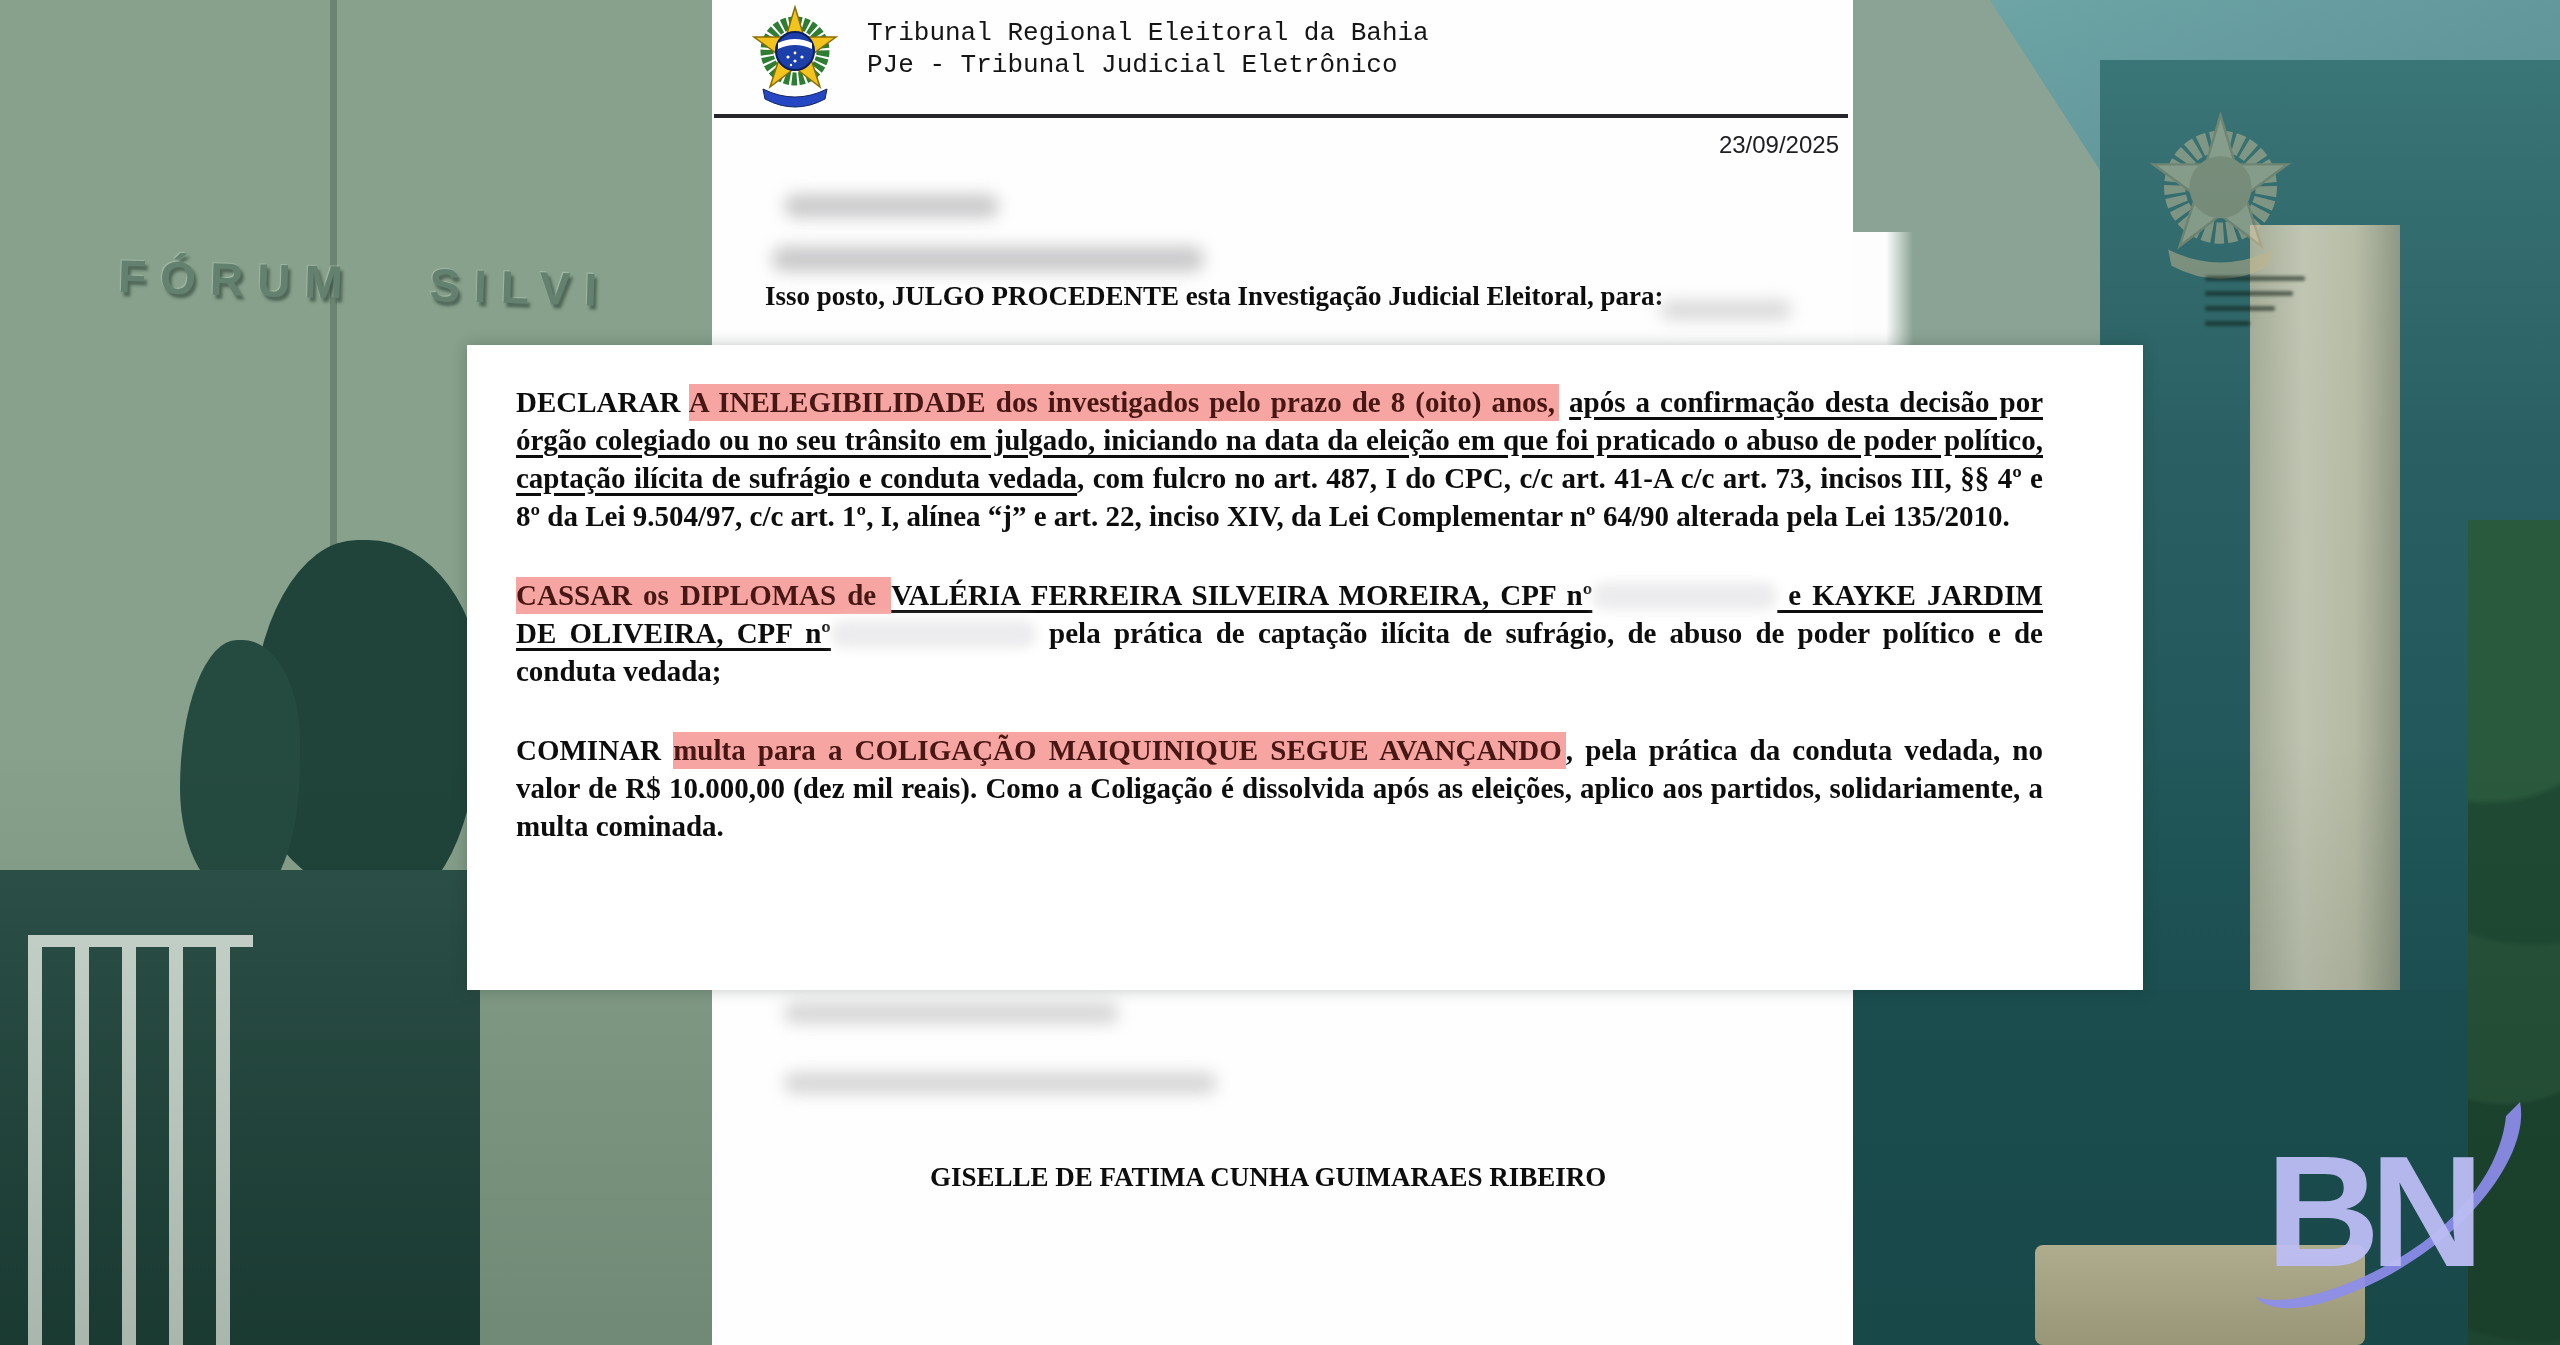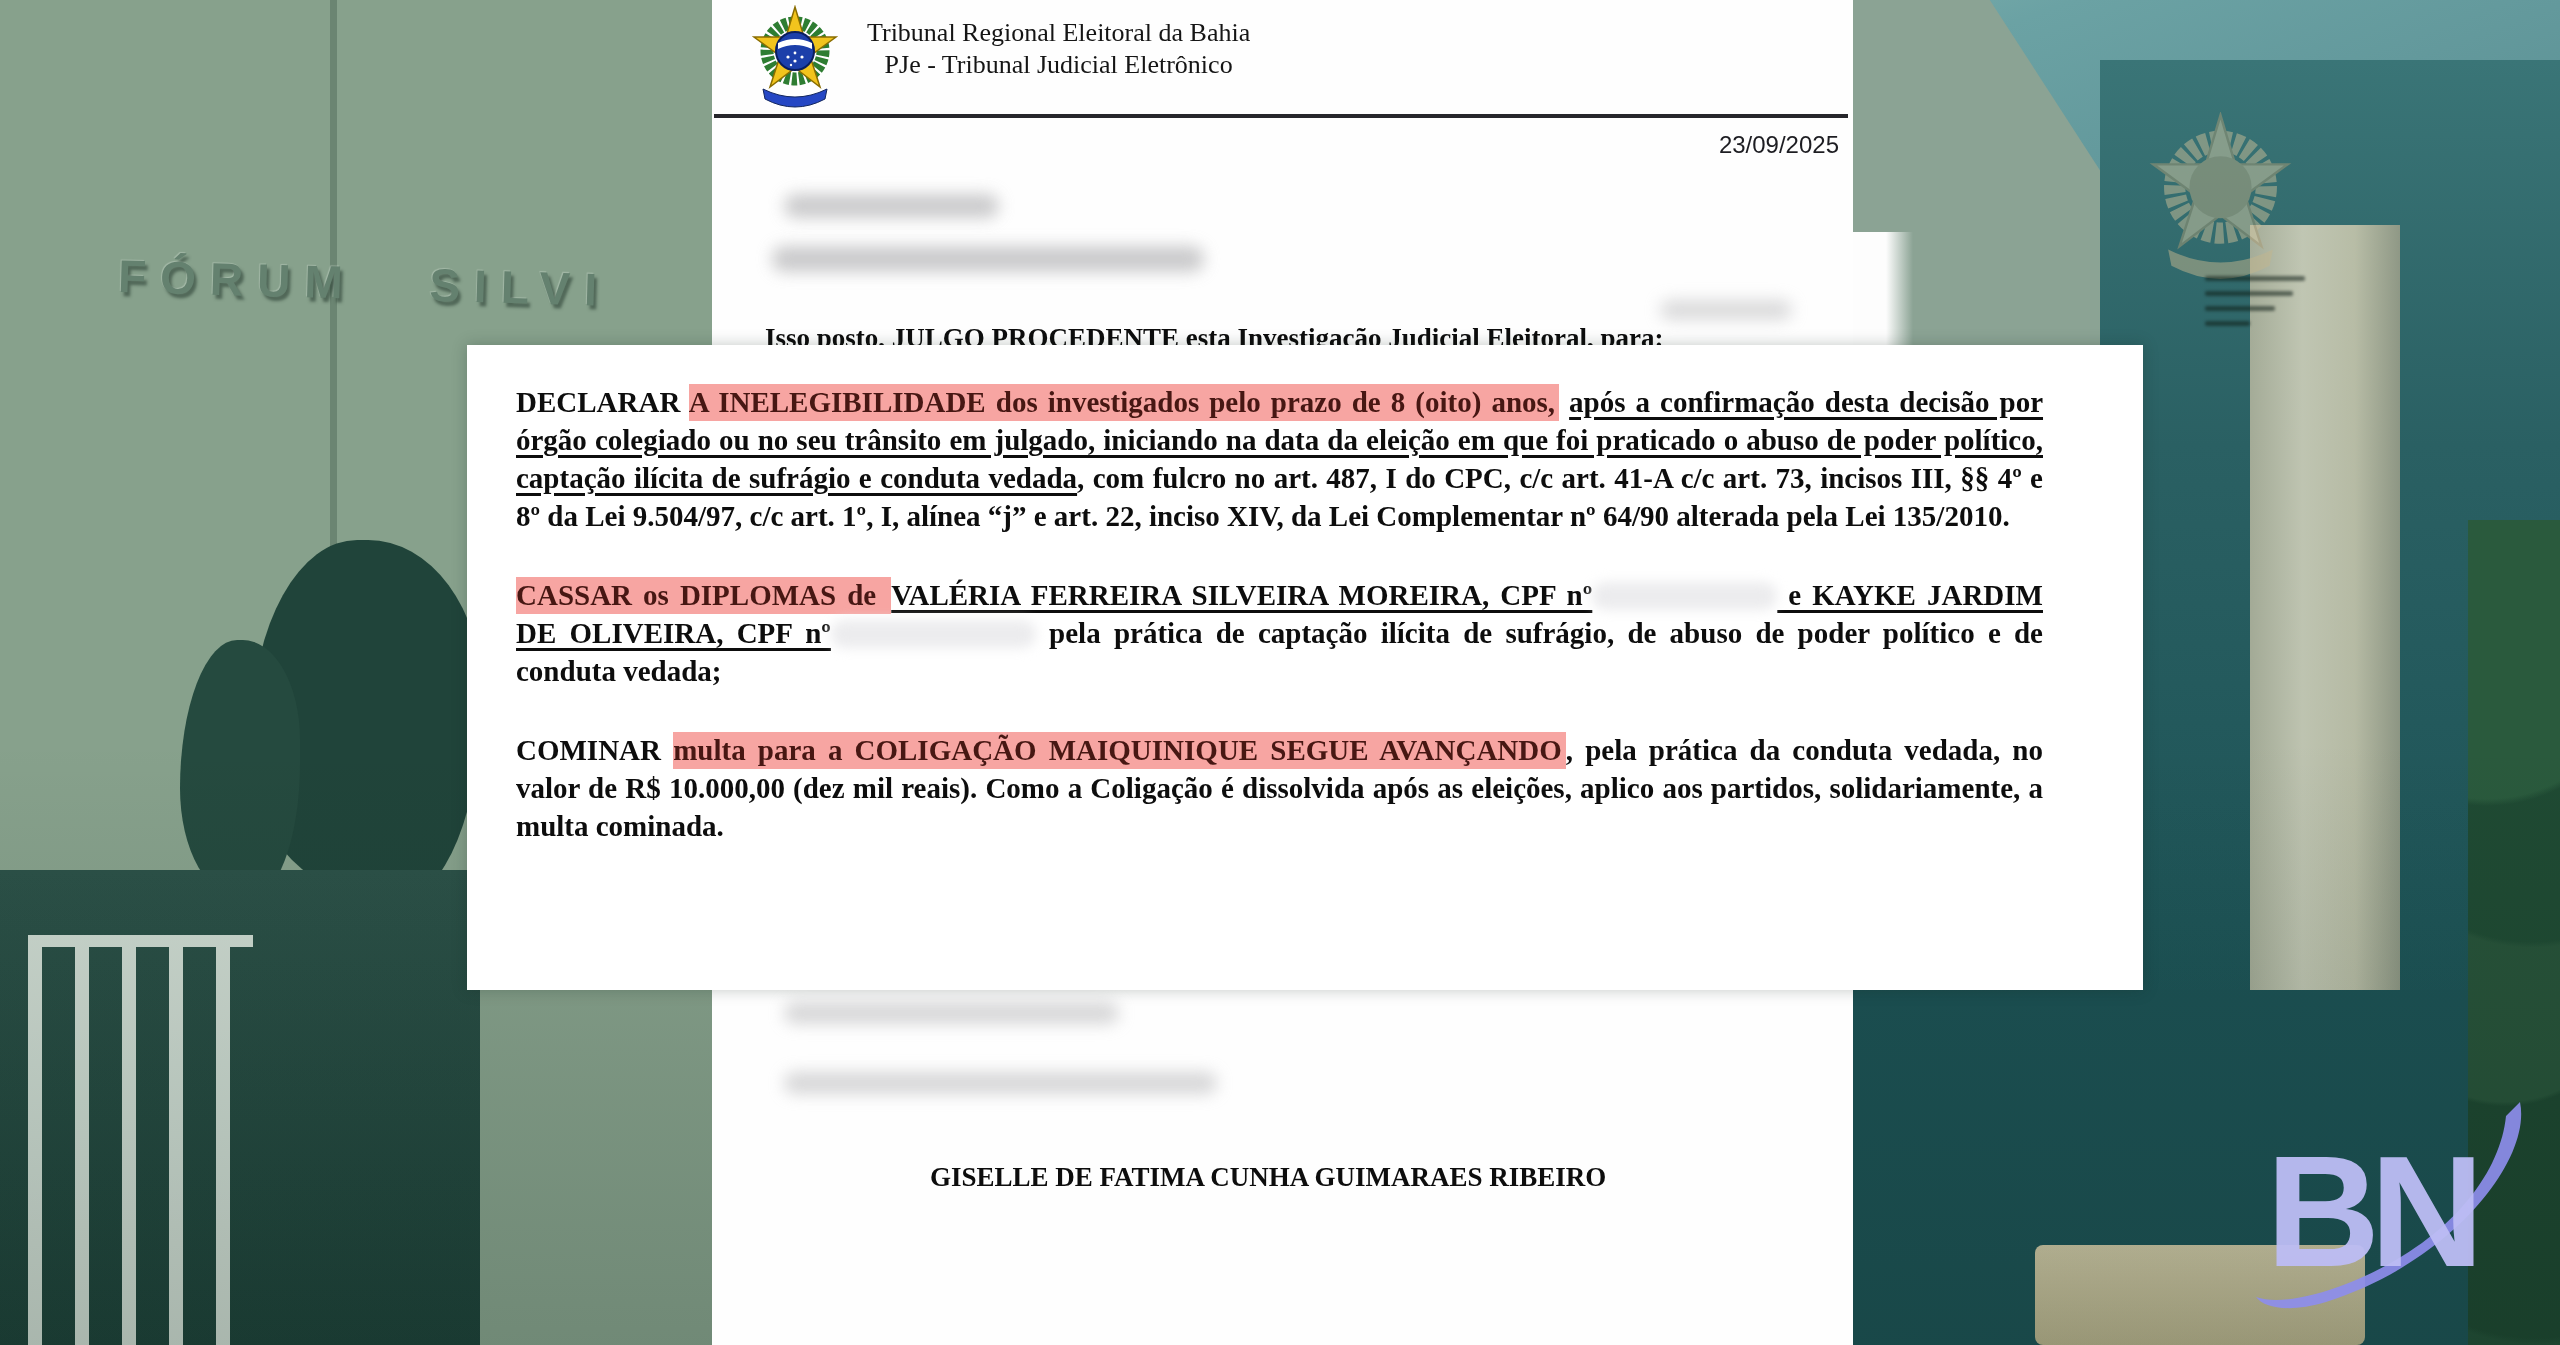--- a/index.html
+++ b/index.html
@@ -47,33 +47,33 @@
           filter:blur(1.5px);border-radius:2px;}
   .bg-doorsign i:nth-child(2){width:88%}.bg-doorsign i:nth-child(3){width:70%}
   .bg-doorsign i:nth-child(4){width:45%}
   .faded-crest{left:2138px;top:112px;opacity:.5;}
 
   
   .doc-col{position:absolute;left:712px;top:0;width:1141px;height:1345px;background:#fefefe;}
   .doc-strip{position:absolute;left:1853px;top:232px;width:60px;height:113px;
           background:linear-gradient(90deg,#fdfdfd 55%,rgba(253,253,253,0));}
   .crest{position:absolute;left:33px;top:5px;}
-  .org-title{position:absolute;left:155px;top:17px;font-family:Liberation Serif, serif;
-          font-size:26px;line-height:32px;color:#151515;text-align:center;}
+  .org-title{position:absolute;left:155px;top:17px;font-family:Liberation Mono, monospace;
+          font-size:26px;line-height:32px;color:#151515;}
   .hr{position:absolute;left:2px;top:114px;width:1134px;height:4px;background:#26262b;}
   .doc-date{position:absolute;top:131px;right:14px;font-family:"Liberation Sans",sans-serif;
           font-size:24px;color:#1d1d22;}
   .blur-bar{position:absolute;background:#b7b7b9;border-radius:12px;filter:blur(8px);opacity:.72;}
   .rd1{left:72px;top:194px;width:215px;height:24px;}
   .rd2{left:60px;top:246px;width:432px;height:26px;}
   .rd-tail{left:948px;top:300px;width:132px;height:20px;opacity:.5;}
   .rd-a{left:72px;top:1002px;width:335px;height:22px;opacity:.55;}
   .rd-b{left:72px;top:1072px;width:433px;height:22px;opacity:.55;}
   .lead{position:absolute;left:53px;top:281px;font-weight:bold;font-size:27px;color:#0d0d0d;
-          white-space:nowrap;margin-top:42px;}
+          white-space:nowrap;}
   .sig{position:absolute;left:218px;top:1143px;font-weight:bold;font-size:27px;
           line-height:37px;color:#0d0d0d;margin-top:16px;}
 
   
   .main-box{position:absolute;left:467px;top:345px;width:1676px;height:645px;background:#fff;
           box-shadow:0 0 14px rgba(20,40,30,.25);}
   .main-box-inner{padding:38px 100px 0 49px;}
   .para{margin:0 0 41px 0;font-weight:bold;font-size:29px;line-height:38px;
           text-align:justify;color:#0d0d0d;}
   .seg-highlight{background:#f7a5a2;color:#471713;padding:2px 4px 3px 0;

